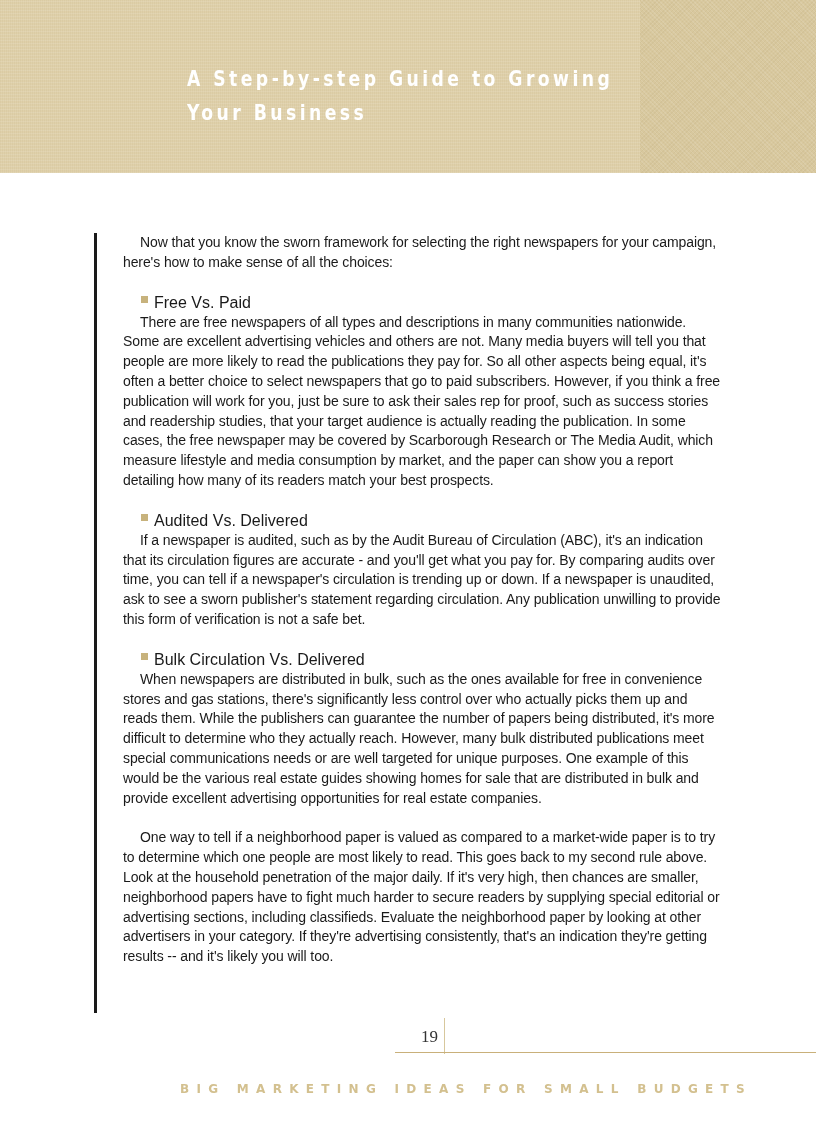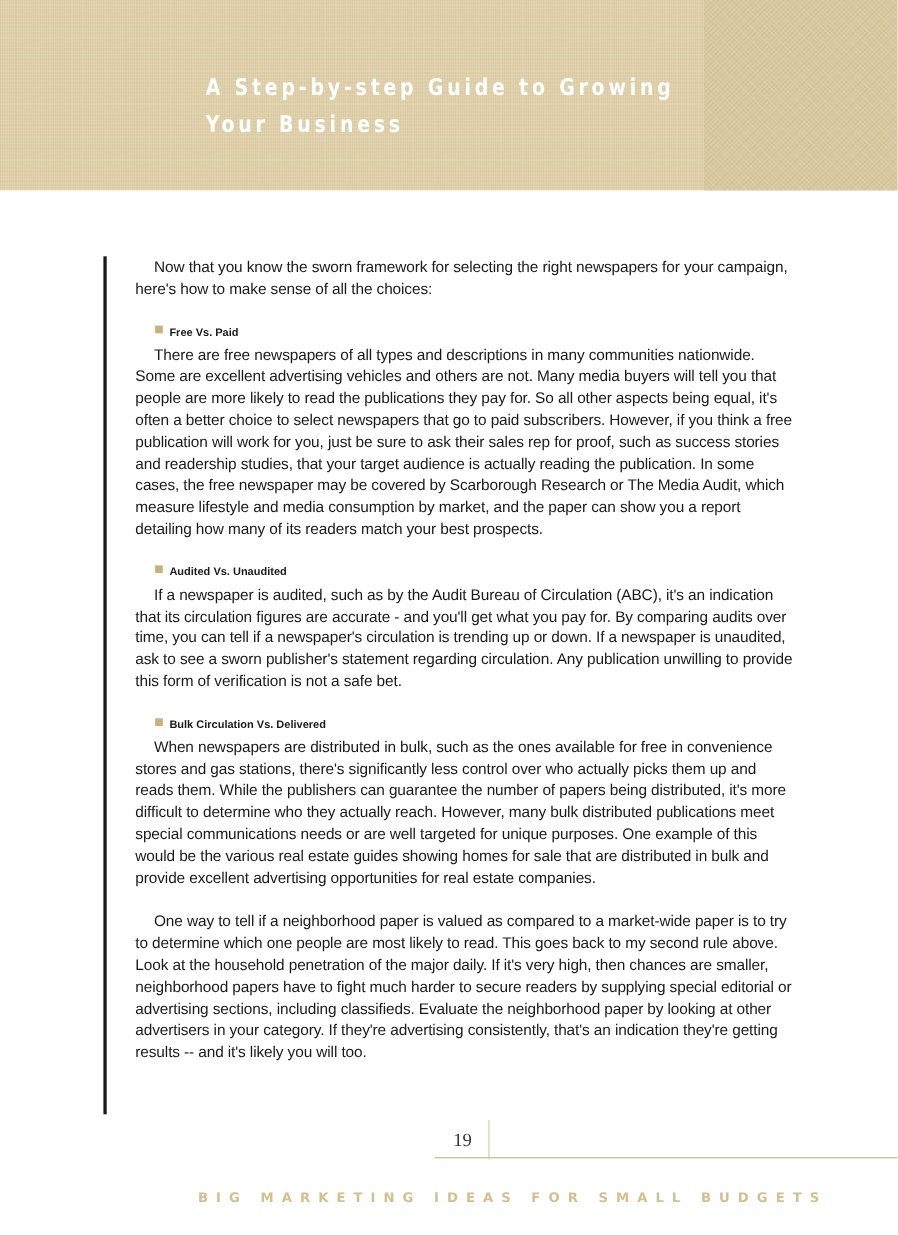--- a/index.html
+++ b/index.html
@@ -70,36 +70,36 @@
     .para {
       margin: 0;
       text-indent: 17px;
       letter-spacing: -0.1px;
     }
     .subsection { margin-top: 20px; }
     .sub-heading {
       position: relative;
       margin: 0;
       padding-left: 31px;
-      font-weight: bold;
-      font-size: 10px;
+      font-weight: normal;
+      font-size: 16px;
       line-height: 20px;
     }
     .bullet-square {
       position: absolute;
       left: 18px; top: 3px;
       width: 7px; height: 7px;
       background: #c7b27c;
     }
 
     .page-number {
       position: absolute;
       left: 412px; top: 1027px;
       width: 26px;
-      text-align: left;
+      text-align: right;
       font-family: "Liberation Serif", serif;
       font-size: 17px;
       color: #333333;
     }
     .page-vrule {
       position: absolute;
       left: 444px; top: 1018px;
       width: 1px; height: 36px;
       background: #d7c79c;
     }
@@ -140,21 +140,21 @@
     <h3 class="sub-heading">
       <span class="bullet-square"></span>
       <span>Free Vs. Paid</span>
     </h3>
     <p class="para">There are free newspapers of all types and descriptions in many communities nationwide. Some are excellent advertising vehicles and others are not.  Many media buyers will tell you that people are more likely to read the publications they pay for.  So all other aspects being equal, it's often a better choice to select newspapers that go to paid subscribers.  However, if you think a free publication will work for you, just be sure to ask their sales rep for proof, such as success stories and readership studies, that your target audience is actually reading the publication.  In some cases, the free newspaper may be covered by Scarborough Research or The Media Audit, which measure lifestyle and media consumption by market, and the paper can show you a report detailing how many of its readers match your best prospects.</p>
   </div>
 
   <div class="subsection">
     <h3 class="sub-heading">
       <span class="bullet-square"></span>
-      <span>Audited Vs. Unaudited</span>
+      <span>Audited Vs. Delivered</span>
     </h3>
     <p class="para">If a newspaper is audited, such as by the Audit Bureau of Circulation (ABC), it's an indication that its circulation figures are accurate - and you'll get what you pay for.  By comparing audits over time, you can tell if a newspaper's circulation is trending up or down.  If a newspaper is unaudited, ask to see a sworn publisher's statement regarding circulation.  Any publication unwilling to provide this form of verification is not a safe bet.</p>
   </div>
 
   <div class="subsection">
     <h3 class="sub-heading">
       <span class="bullet-square"></span>
       <span>Bulk Circulation Vs. Delivered</span>
     </h3>
     <p class="para">When newspapers are distributed in bulk, such as the ones available for free in convenience stores and gas stations, there's significantly less control over who actually picks them up and reads them.  While the publishers can guarantee the number of papers being distributed, it's more difficult to determine who they actually reach.  However, many bulk distributed publications meet special communications needs or are well targeted for unique purposes.  One example of this would be the various real estate guides showing homes for sale that are distributed in bulk and provide excellent advertising opportunities for real estate companies.</p>

